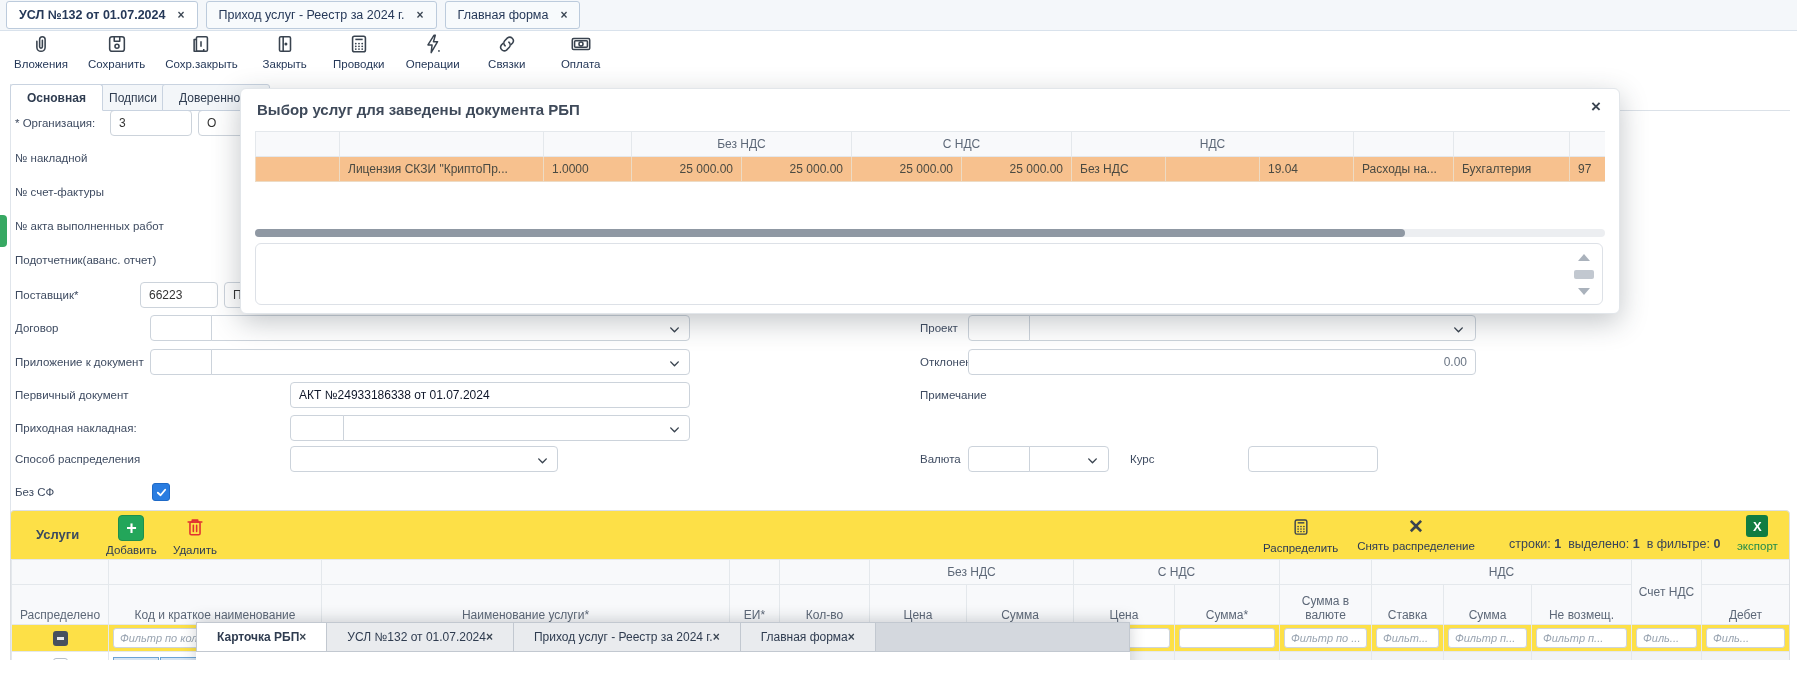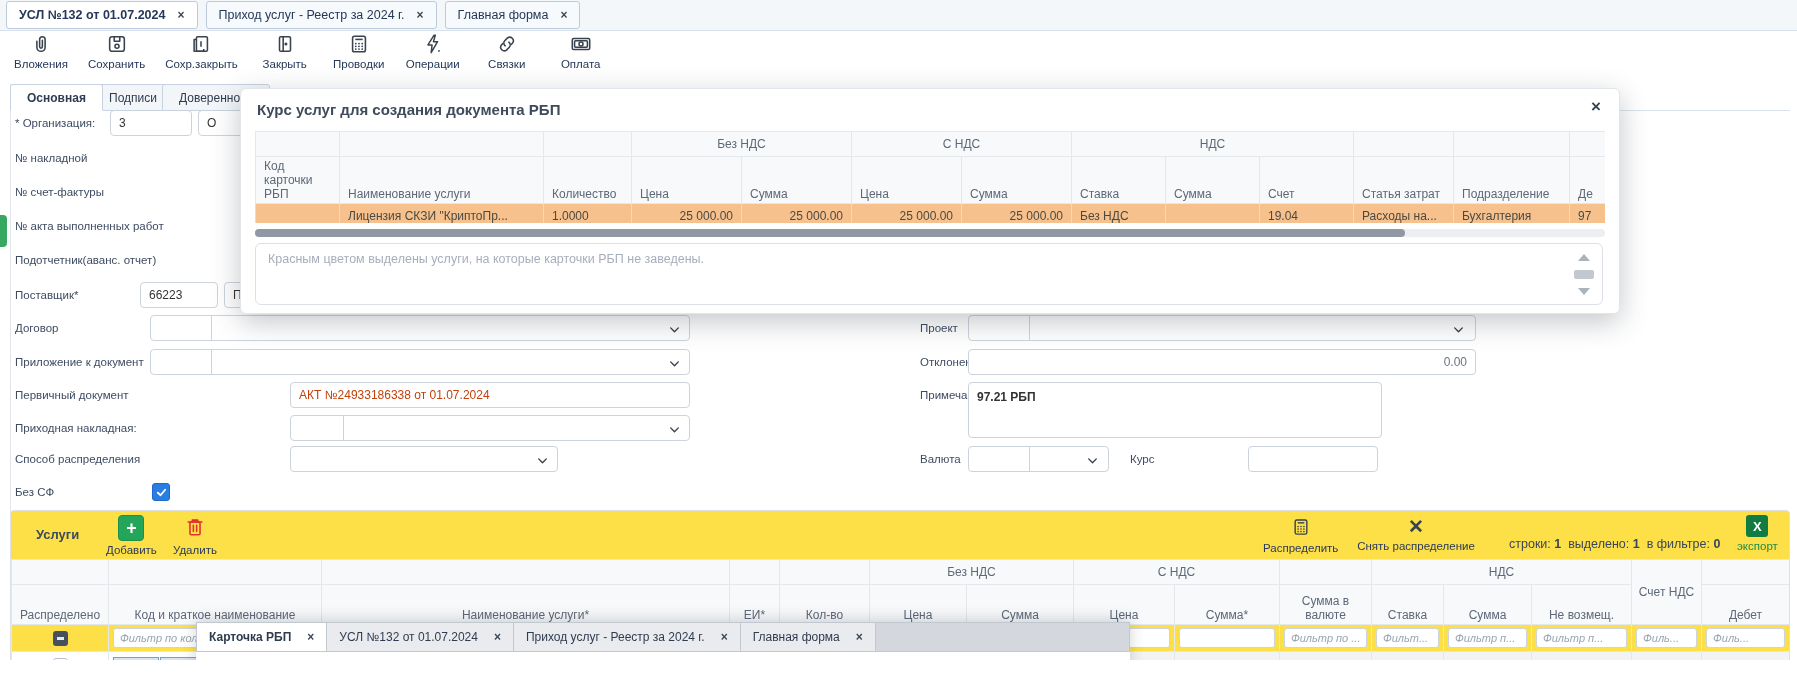--- a/index.html
+++ b/index.html
@@ -21,21 +21,21 @@
         border:1px solid #c9d3e0;background:#f3f6f9;font-size:12px;color:#2f3c50;border-radius:3px 3px 0 0;z-index:3}
   .ftab.active{background:#fff;font-weight:bold;border-bottom:1px solid #fff;z-index:4}
   .stripline{position:absolute;left:10px;top:110px;width:1780px;height:1px;background:#dbe1e8;z-index:2}
   .leftline{position:absolute;left:10px;top:84px;width:1px;height:592px;background:#e0e5eb;z-index:1}
   .greenbar{position:absolute;left:0;top:215px;width:7px;height:32px;background:#37a862;border-radius:0 4px 4px 0;z-index:6}
   
   .lbl{position:absolute;font-size:11.5px;color:#3e4b61;white-space:nowrap;z-index:2}
   .inp{position:absolute;height:26px;border:1px solid #ccd3db;border-radius:4px;background:#fff;
        font-size:12px;color:#333;padding:0 8px;box-sizing:border-box;font-family:inherit;z-index:2}
   div.inp{line-height:24px;overflow:hidden;white-space:nowrap}
-  .gray{color:#c2410c}
+  .gray{color:#0f172a}
   .num-r{text-align:right;color:#6a7584}
   .chev{position:absolute;z-index:3;width:14px;height:14px}
   .note{height:56px !important;line-height:20px !important;padding-top:4px !important;font-weight:bold}
   .cb{position:absolute;width:16px;height:16px;background:#2a7de1;border:1px solid #1f6ac7;border-radius:3px;
       display:flex;align-items:center;justify-content:center;z-index:2}
   
   .modal{position:absolute;left:240px;top:88px;width:1378px;height:224px;background:#fff;z-index:50;
          border:1px solid #e2e6ea;border-radius:6px;box-shadow:0 8px 28px rgba(40,50,60,.28)}
   .mtitle{position:absolute;left:16px;top:12px;font-size:15px;font-weight:bold;color:#3f4a5a}
   .mclose{position:absolute;right:18px;top:8px;font-size:17px;color:#3a4450;font-weight:bold}
@@ -85,21 +85,21 @@
   .drow td{background:#f1f3f5;color:#3c4652}
   .drow td.w{background:#fff}
   .ucb{width:13px;height:13px;border:1px solid #b7c0ca;border-radius:3px;background:#fff;margin:0 auto}
   .bluecell{display:inline-block;width:46px;height:16px;background:#d6e4f3;border:1px solid #6ba3d6;
             box-sizing:border-box;vertical-align:middle;margin-right:1px}
   
   .ovl{position:absolute;left:196px;top:622px;width:934px;height:54px;z-index:40;
        box-shadow:0 -2px 14px rgba(40,50,60,.22);background:#fff}
   .ovltabs{position:absolute;left:0;top:0;width:934px;height:30px;background:#d4d8de;display:flex;align-items:stretch;
            border:1px solid #c2c8d0;box-sizing:border-box}
-  .ovtab{display:flex;align-items:center;gap:16px;padding:0 12px;font-size:12px;color:#2f3c50;
+  .ovtab{display:flex;align-items:center;gap:0;padding:0 20px;font-size:12px;color:#2f3c50;
          background:#e9ebee;border-right:1px solid #c2c8d0;white-space:nowrap}
   .ovtab.active{background:#fff;font-weight:bold}
   .ovlbody{position:absolute;left:0;top:30px;width:934px;height:24px;background:#fff;display:flex;gap:54px;
            padding:6px 0 0 20px;box-sizing:border-box}
 </style>
 </head>
 <body>
 
 <div id="canvas">
 
@@ -258,21 +258,20 @@
   <div class="inp" style="left:968px;top:315px;width:62px;border-radius:4px 0 0 4px"></div>
   <div class="inp" style="left:1029px;top:315px;width:447px;border-radius:0 4px 4px 0"></div>
   <span class="chev" style="left:1452px;top:322px"><svg width="13" height="13" viewBox="0 0 24 24" fill="none" stroke="#39434f" stroke-width="2.6" stroke-linecap="round" stroke-linejoin="round">
         <path d="M5 9l7 7 7-7"></path>
       </svg></span>
 
   <div class="lbl" style="left:920px;top:356px">Отклонение</div>
   <div class="inp num-r" style="left:968px;top:349px;width:508px">0.00</div>
 
   <div class="lbl" style="left:920px;top:389px">Примечание</div>
-  <div class="inp note" style="left:968px;top:382px;width:414px">97.21 РБП</div>
 
   <div class="lbl" style="left:920px;top:453px">Валюта</div>
   <div class="inp" style="left:968px;top:446px;width:62px;border-radius:4px 0 0 4px"></div>
   <div class="inp" style="left:1029px;top:446px;width:80px;border-radius:0 4px 4px 0"></div>
   <span class="chev" style="left:1086px;top:453px"><svg width="13" height="13" viewBox="0 0 24 24" fill="none" stroke="#39434f" stroke-width="2.6" stroke-linecap="round" stroke-linejoin="round">
         <path d="M5 9l7 7 7-7"></path>
       </svg></span>
   <div class="lbl" style="left:1130px;top:453px">Курс</div>
   <div class="inp" style="left:1248px;top:446px;width:130px"></div>
 
@@ -453,21 +452,21 @@
       <span>
         <svg width="22" height="22" viewBox="0 0 24 24" fill="none" stroke="#39434f" stroke-width="1.7" stroke-linejoin="round">
             <rect x="6" y="4" width="12" height="16" rx="1.5"></rect>
             <path d="M10 4v16"></path>
           </svg>
       </span>
     </div>
   </div>
 
   <div class="modal">
-    <div class="mtitle">Курс услуг для создания документа РБП</div>
+    <div class="mtitle">Выбор услуг для заведены документа РБП</div>
     <div class="mclose">×</div>
 
     <div class="mtwrap">
       <table class="mtable">
         <colgroup>
           <col style="width:84px">
             <col style="width:204px">
             <col style="width:88px">
             <col style="width:110px">
           <col style="width:110px">
@@ -485,35 +484,20 @@
           <th class="grp"></th>
               <th class="grp"></th>
               <th class="grp"></th>
           <th class="grp" colspan="2">Без НДС</th>
           <th class="grp" colspan="2">С НДС</th>
           <th class="grp" colspan="3">НДС</th>
           <th class="grp"></th>
               <th class="grp"></th>
               <th class="grp"></th>
         </tr>
-        <tr style="height:44px">
-          <th>Код карточки РБП</th>
-          <th>Наименование услуги</th>
-          <th>Количество</th>
-          <th>Цена</th>
-          <th>Сумма</th>
-          <th>Цена</th>
-          <th>Сумма</th>
-          <th>Ставка</th>
-          <th>Сумма</th>
-          <th>Счет</th>
-          <th>Статья затрат</th>
-          <th>Подразделение</th>
-          <th>Де</th>
-        </tr>
         <tr>
           <td></td>
           <td>Лицензия СКЗИ "КриптоПр...</td>
           <td>1.0000</td>
           <td class="num">25 000.00</td>
           <td class="num">25 000.00</td>
           <td class="num">25 000.00</td>
           <td class="num">25 000.00</td>
           <td>Без НДС</td>
           <td></td>
@@ -524,20 +508,19 @@
         </tr>
       </tbody>
         </table>
     </div>
 
     <div class="mscroll">
         <div class="mthumb"></div>
       </div>
 
     <div class="minfo">
-      <div>Красным цветом выделены услуги, на которые карточки РБП не заведены.</div>
       <div class="tri-up"></div>
       <div class="vthumb"></div>
       <div class="tri-dn"></div>
     </div>
   </div>
 
 </div>
 
 </body></html>

